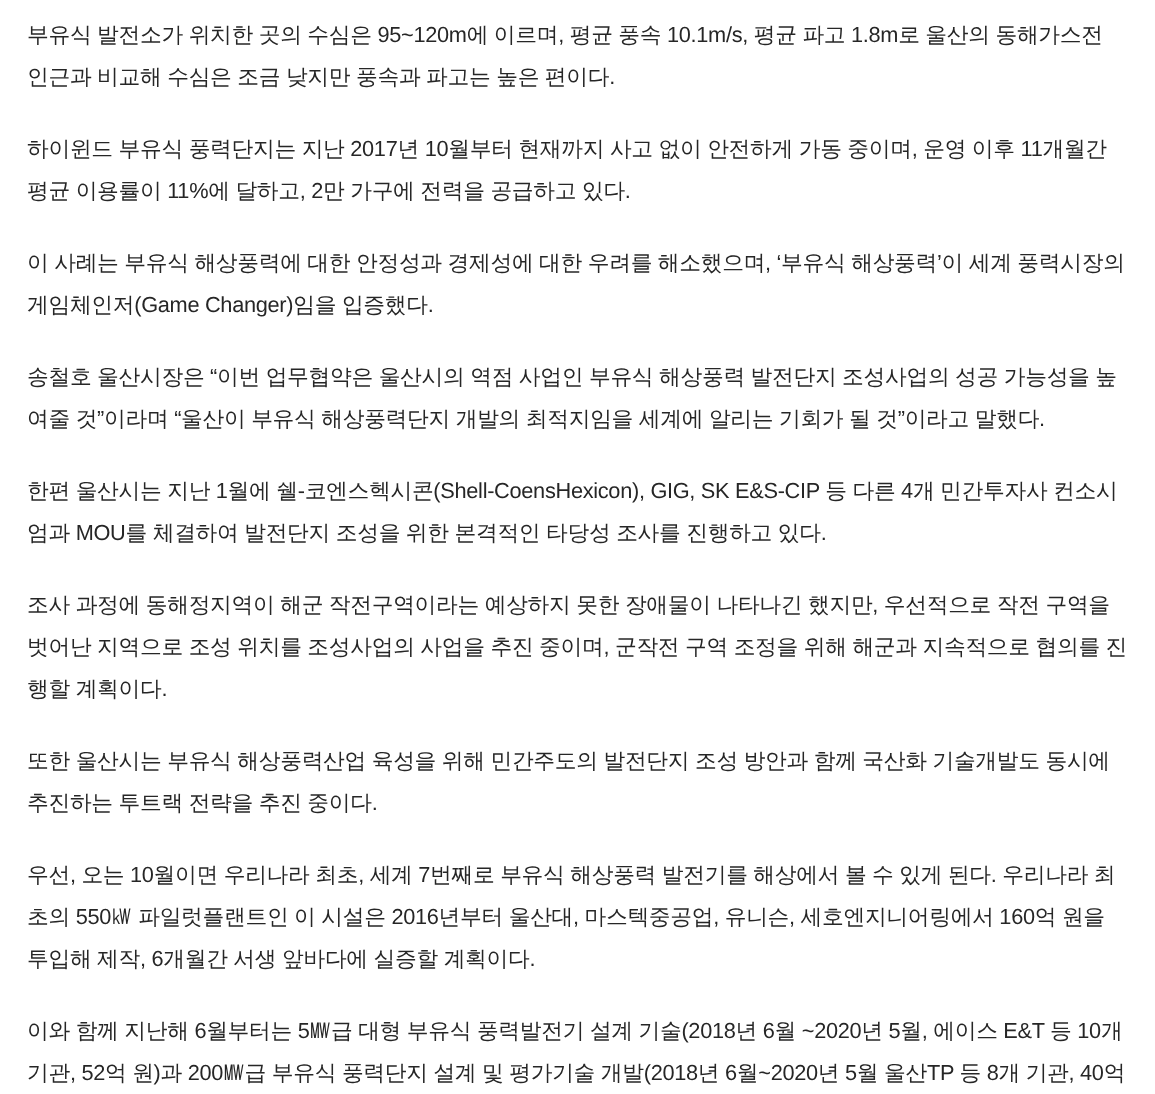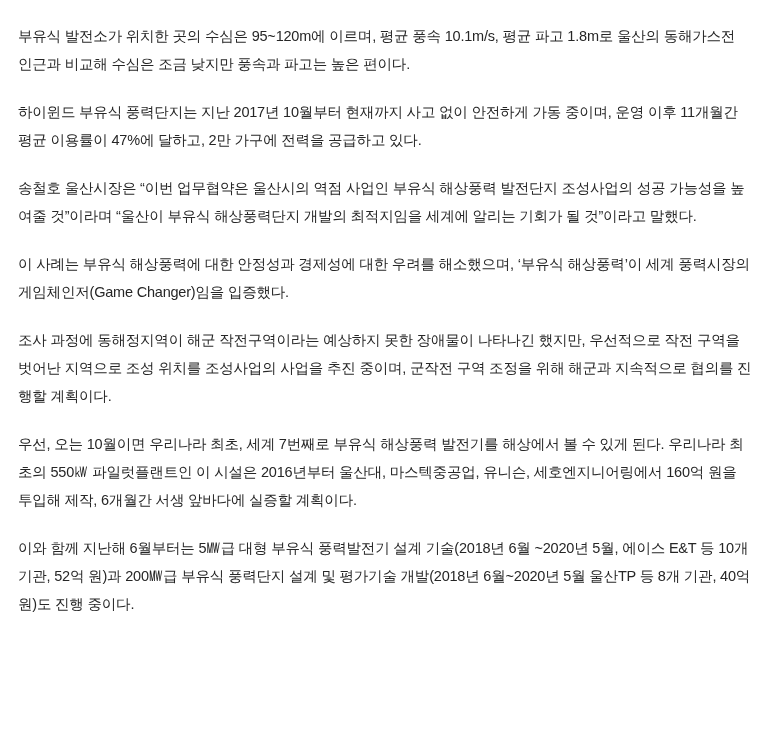--- a/index.html
+++ b/index.html
@@ -17,32 +17,34 @@
   .article {
     box-sizing: border-box;
     width: 770px;
     padding: 10px 18px 0 18px;
   }
   .para {
     font-size: 14.5px;
     line-height: 28px;
     letter-spacing: -0.2px;
     color: #262626;
-    margin: 12px 0 20px 0;
+    margin: 0 0 20px 0;
     text-align: left;
     word-break: break-all;
   }
   .para:last-child {
     margin-bottom: 0;
   }
 </style>
 </head>
 <body>
 
 <div class="article">
   <p class="para">부유식 발전소가 위치한 곳의 수심은 95~120m에 이르며, 평균 풍속 10.1m/s, 평균 파고 1.8m로 울산의 동해가스전 인근과 비교해 수심은 조금 낮지만 풍속과 파고는 높은 편이다.</p>
-  <p class="para">하이윈드 부유식 풍력단지는 지난 2017년 10월부터 현재까지 사고 없이 안전하게 가동 중이며, 운영 이후 11개월간 평균 이용률이 47%에 달하고, 2만 가구에 전력을 공급하고 있다.</p>
+  <p class="para">하이윈드 부유식 풍력단지는 지난 2017년 10월부터 현재까지 사고 없이 안전하게 가동 중이며, 운영 이후 11개월간 평균 이용률이 11%에 달하고, 2만 가구에 전력을 공급하고 있다.</p>
+  <p class="para">이 사례는 부유식 해상풍력에 대한 안정성과 경제성에 대한 우려를 해소했으며, ‘부유식 해상풍력’이 세계 풍력시장의 게임체인저(Game Changer)임을 입증했다.</p>
   <p class="para">송철호 울산시장은 “이번 업무협약은 울산시의 역점 사업인 부유식 해상풍력 발전단지 조성사업의 성공 가능성을 높여줄 것”이라며 “울산이 부유식 해상풍력단지 개발의 최적지임을 세계에 알리는 기회가 될 것”이라고 말했다.</p>
-  <p class="para">이 사례는 부유식 해상풍력에 대한 안정성과 경제성에 대한 우려를 해소했으며, ‘부유식 해상풍력’이 세계 풍력시장의 게임체인저(Game Changer)임을 입증했다.</p>
+  <p class="para">한편 울산시는 지난 1월에 쉘-코엔스헥시콘(Shell-CoensHexicon), GIG, SK E&amp;S-CIP 등 다른 4개 민간투자사 컨소시엄과 MOU를 체결하여 발전단지 조성을 위한 본격적인 타당성 조사를 진행하고 있다.</p>
   <p class="para">조사 과정에 동해정지역이 해군 작전구역이라는 예상하지 못한 장애물이 나타나긴 했지만, 우선적으로 작전 구역을 벗어난 지역으로 조성 위치를 조성사업의 사업을 추진 중이며, 군작전 구역 조정을 위해 해군과 지속적으로 협의를 진행할 계획이다.</p>
+  <p class="para">또한 울산시는 부유식 해상풍력산업 육성을 위해 민간주도의 발전단지 조성 방안과 함께 국산화 기술개발도 동시에 추진하는 투트랙 전략을 추진 중이다.</p>
   <p class="para">우선, 오는 10월이면 우리나라 최초, 세계 7번째로 부유식 해상풍력 발전기를 해상에서 볼 수 있게 된다. 우리나라 최초의 550㎾ 파일럿플랜트인 이 시설은 2016년부터 울산대, 마스텍중공업, 유니슨, 세호엔지니어링에서 160억 원을 투입해 제작, 6개월간 서생 앞바다에 실증할 계획이다.</p>
   <p class="para">이와 함께 지난해 6월부터는 5㎿급 대형 부유식 풍력발전기 설계 기술(2018년 6월 ~2020년 5월, 에이스 E&amp;T 등 10개 기관, 52억 원)과 200㎿급 부유식 풍력단지 설계 및 평가기술 개발(2018년 6월~2020년 5월 울산TP 등 8개 기관, 40억 원)도 진행 중이다.</p>
 </div>
 
 </body></html>

